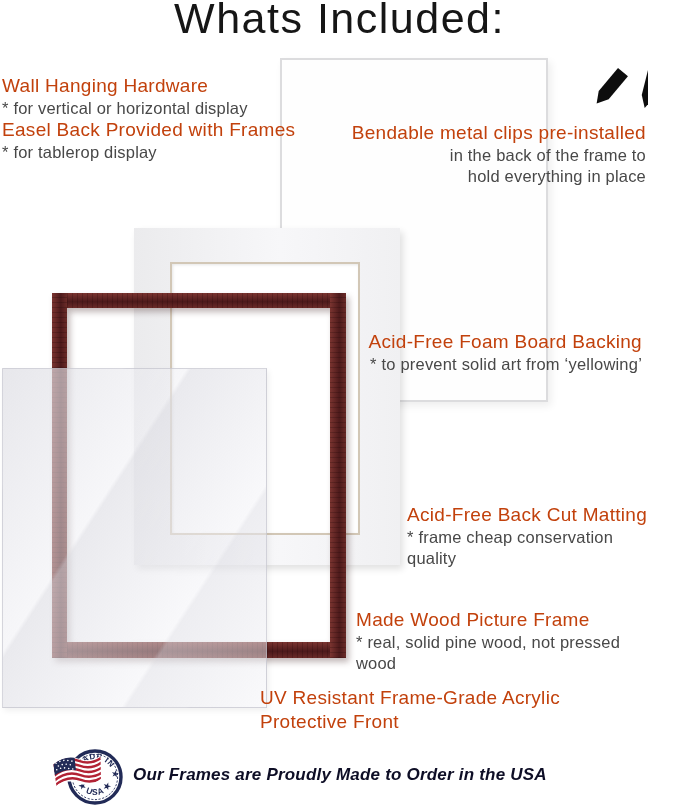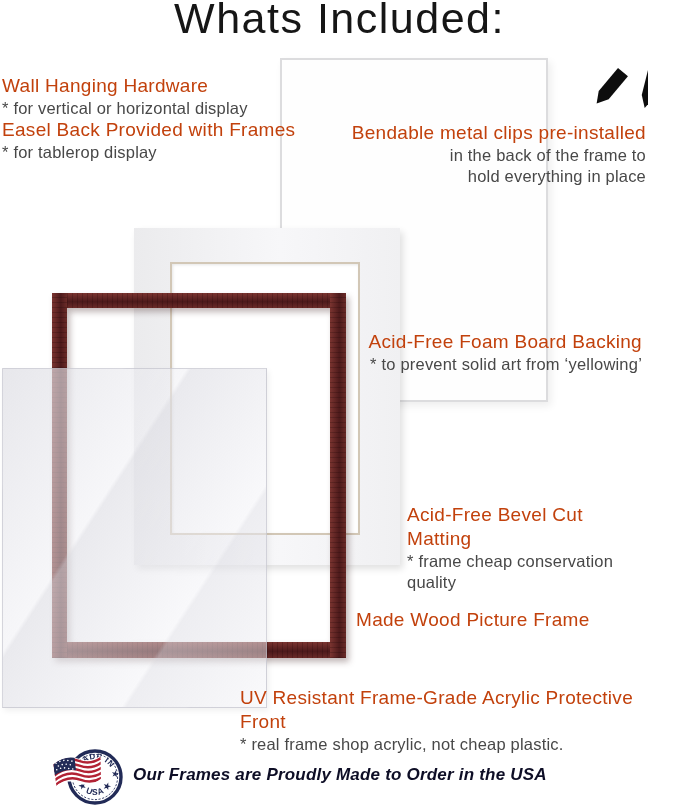--- a/index.html
+++ b/index.html
@@ -121,31 +121,31 @@
     <div class="note">in the back of the frame to</div>
     <div class="note">hold everything in place</div>
   </div>
 
   <div class="cal right" style="right:6px;top:330px;">
     <div class="lbl">Acid-Free Foam Board Backing</div>
     <div class="note">* to prevent solid art from ‘yellowing’</div>
   </div>
 
   <div class="cal" style="left:407px;top:503px;">
-    <div class="lbl">Acid-Free Bevel Cut Matting</div>
+    <div class="lbl">Acid-Free Back Cut Matting</div>
     <div class="note">* frame cheap conservation quality</div>
   </div>
 
   <div class="cal" style="left:356px;top:608px;">
     <div class="lbl">Made Wood Picture Frame</div>
+    <div class="note">* real, solid pine wood, not pressed wood</div>
   </div>
 
-  <div class="cal" style="left:240px;top:686px;">
+  <div class="cal" style="left:260px;top:686px;">
     <div class="lbl">UV Resistant Frame-Grade Acrylic Protective Front</div>
-    <div class="note">* real frame shop acrylic, not cheap plastic.</div>
   </div>
 
   <div class="badge">
     <svg width="76" height="62" viewBox="0 0 76 62">
       <defs>
         <path id="arcTop" d="M 42 31 m -18 0 a 18 18 0 1 1 36 0"></path>
         <path id="arcBot" d="M 24 31 a 18 18 0 0 0 36 0"></path>
         <clipPath id="flagclip">
           <path d="M0,9 C8,3 18,2 26,6 C34,10 42,9 48,5 L46,28 C39,33 30,34 22,30 C14,26 5,27 1,31 Z"></path>
         </clipPath>

